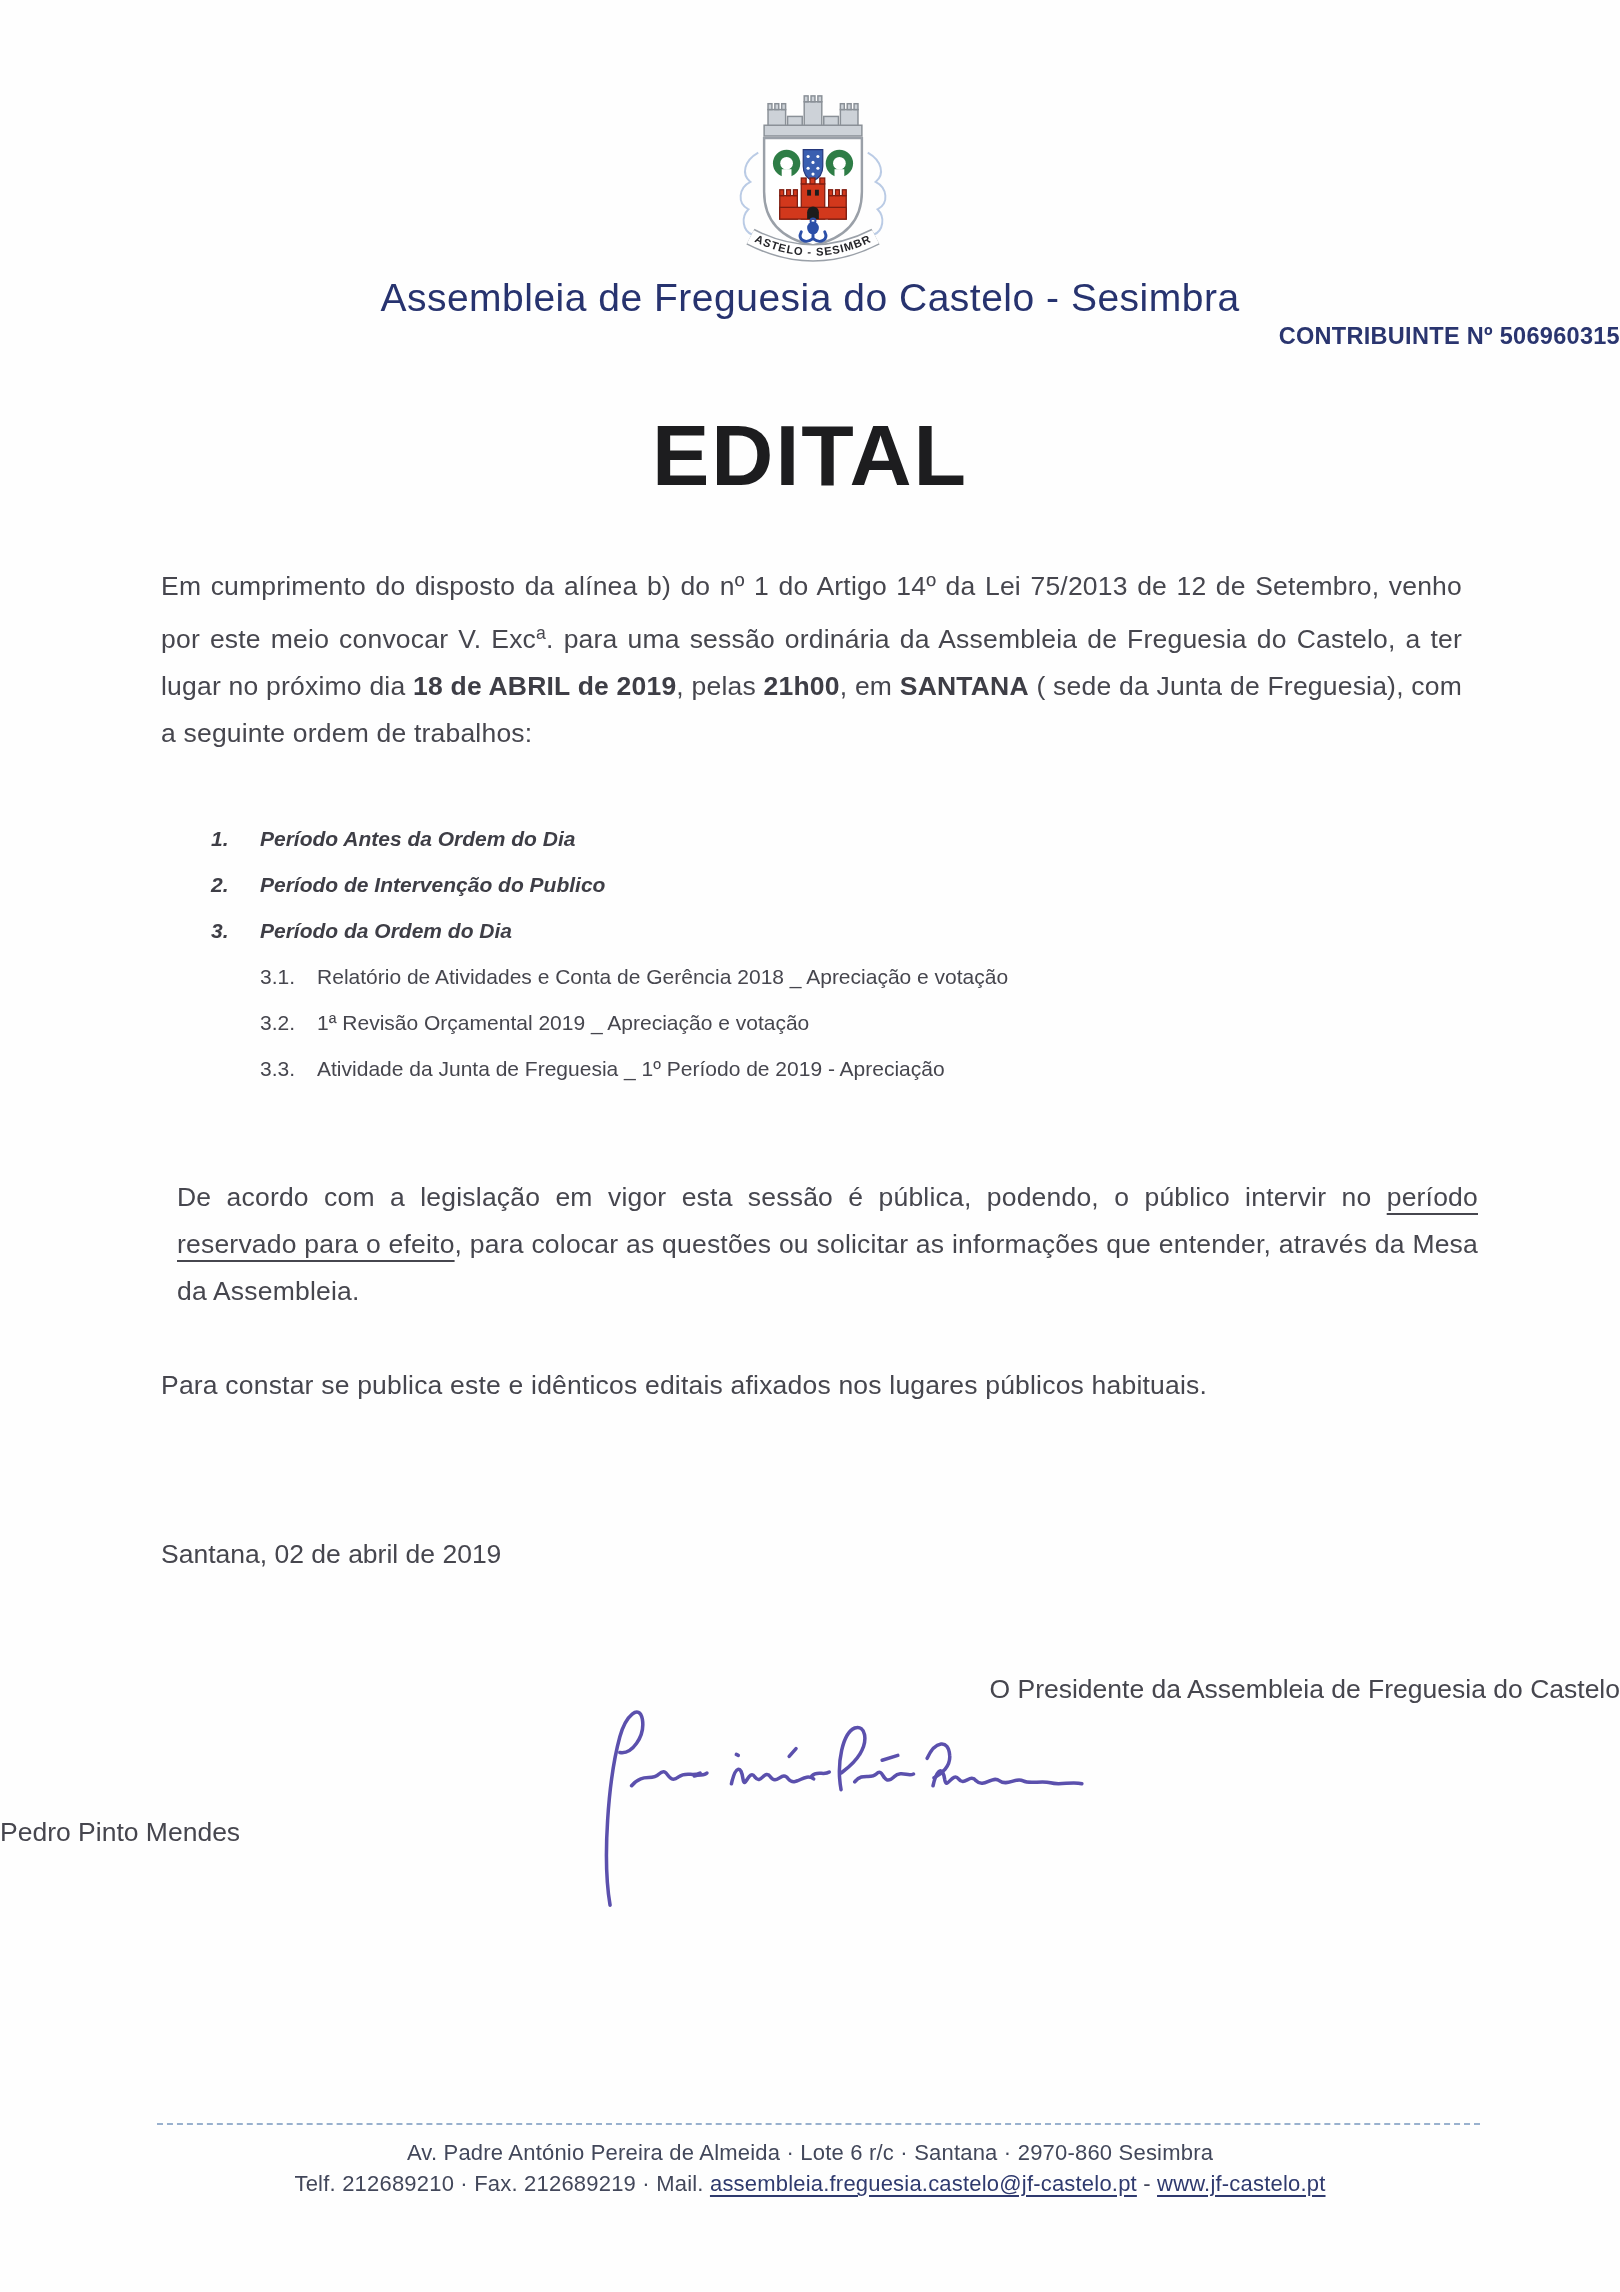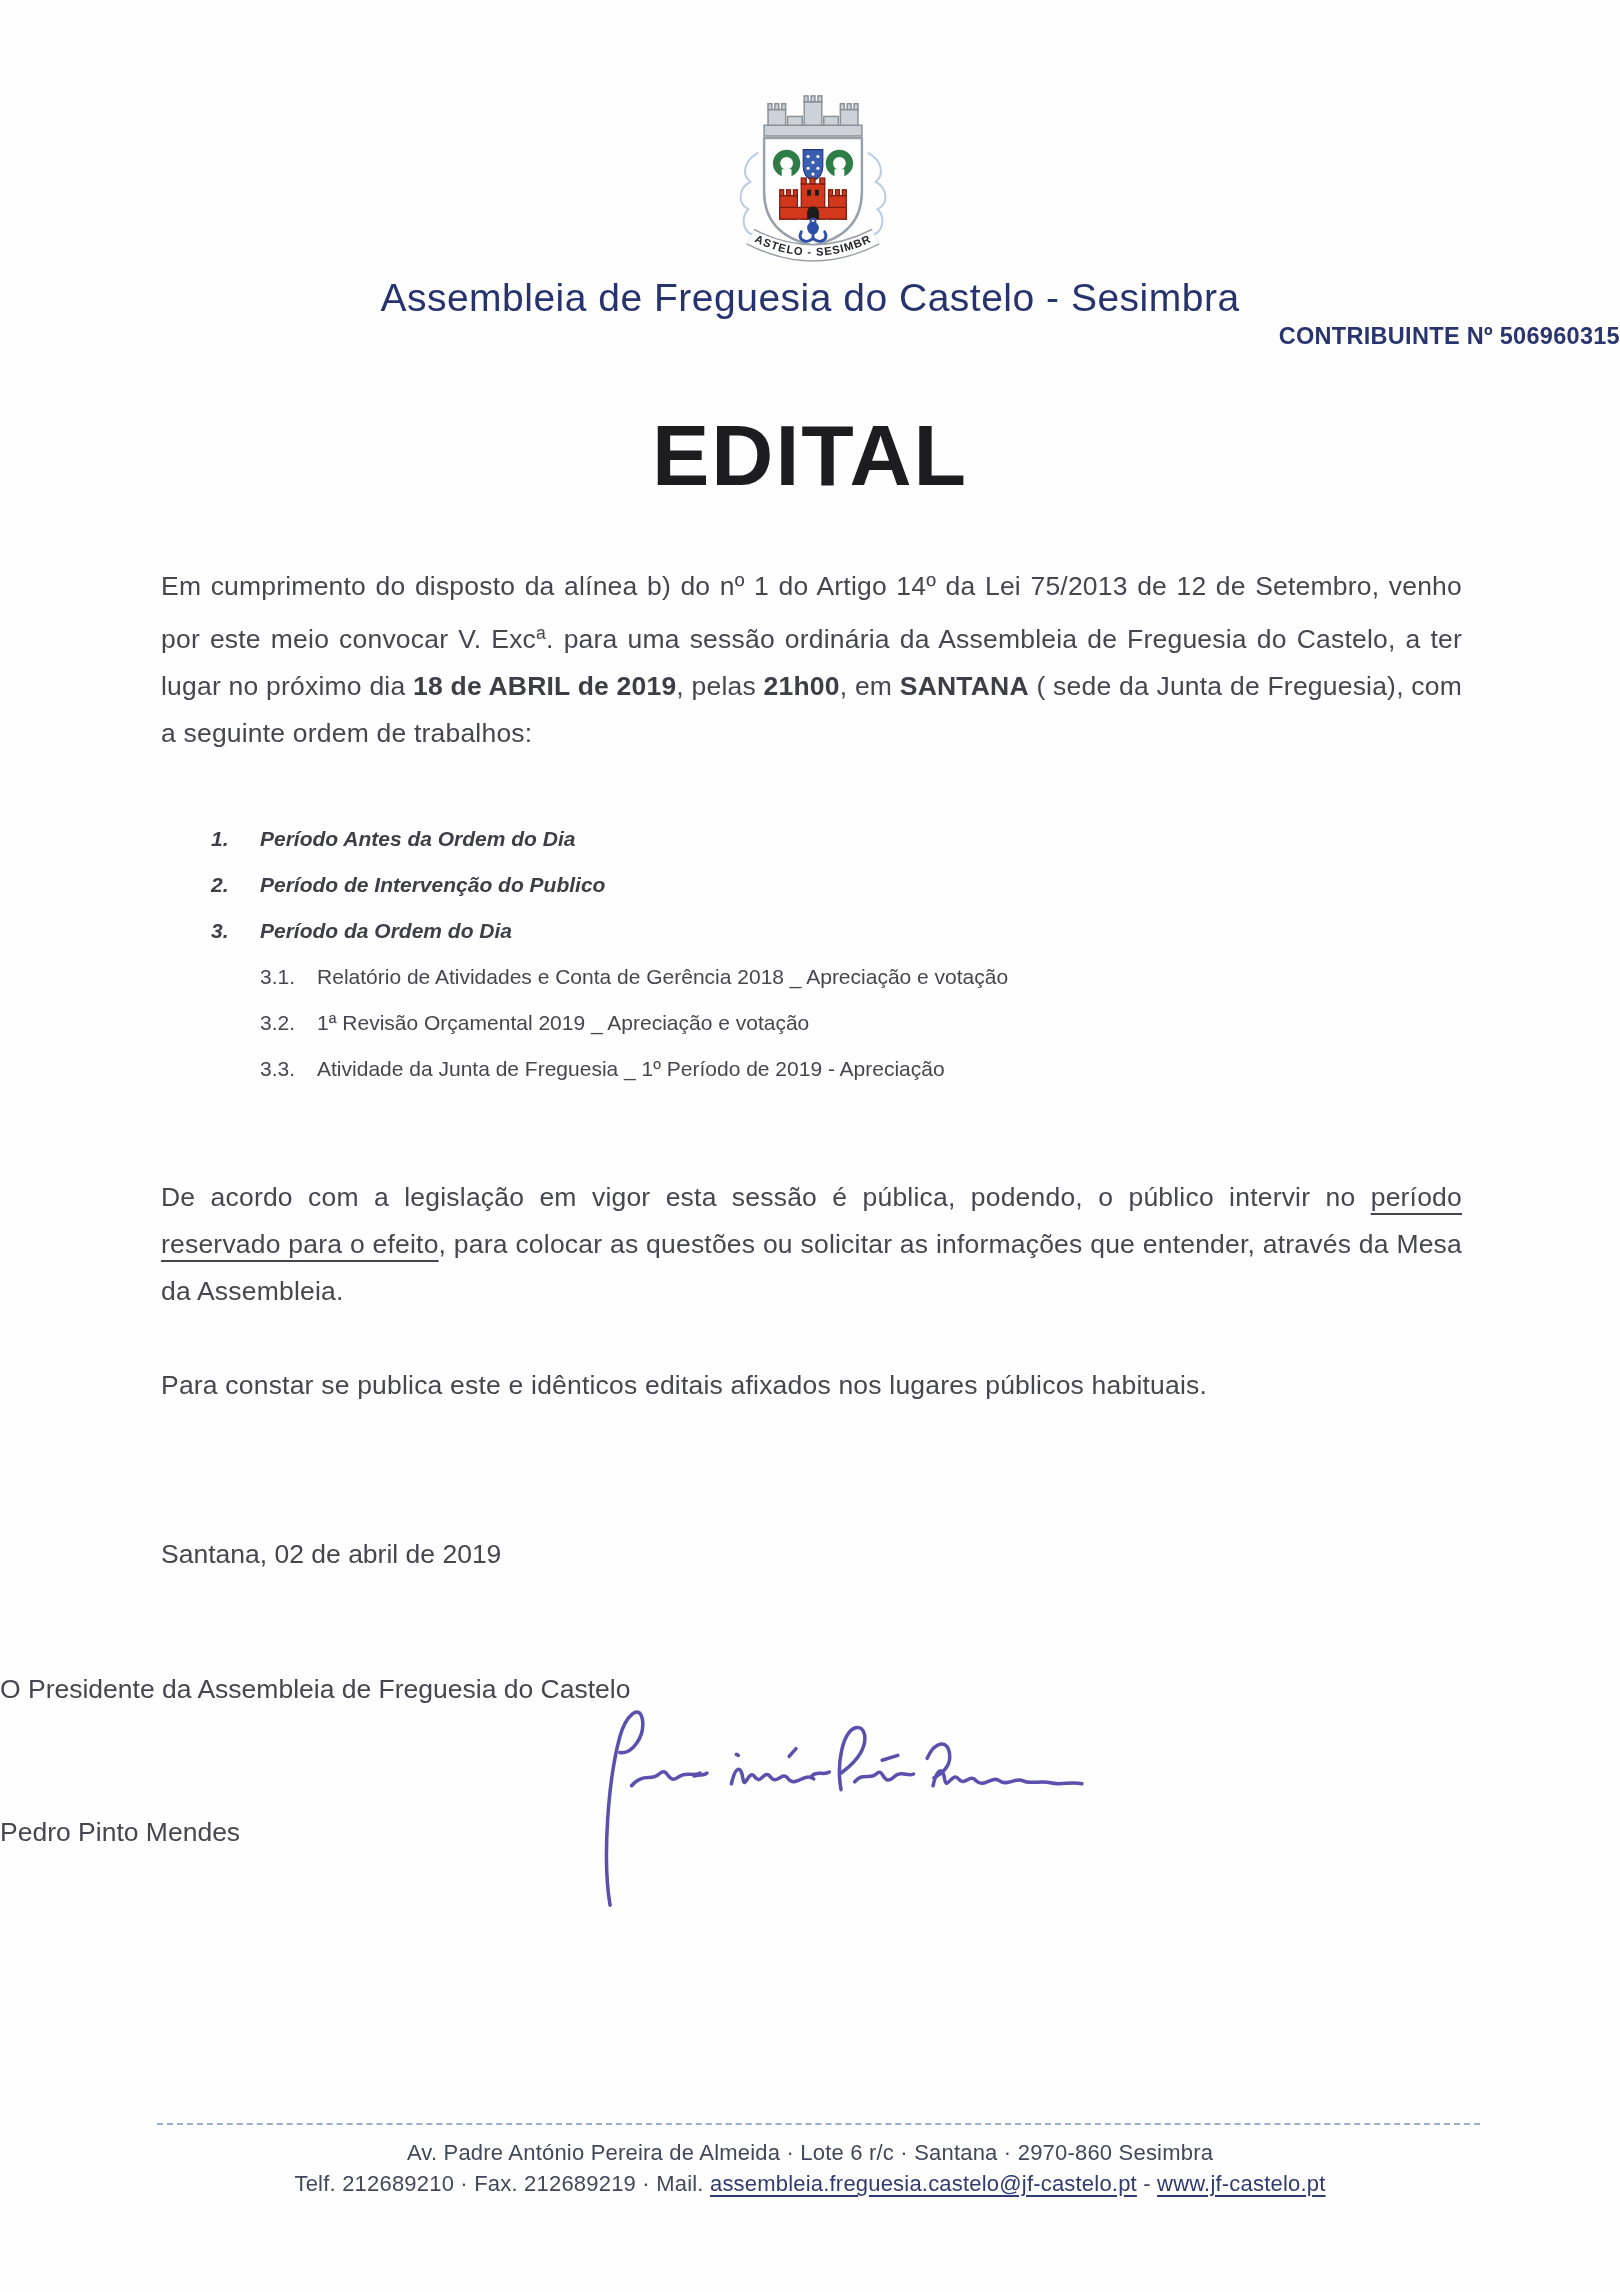--- a/index.html
+++ b/index.html
@@ -28,21 +28,21 @@
     text-align:center;font-size:86px;font-weight:700;letter-spacing:2px;
     color:#1d1d1f;line-height:1;
   }
   
   .para{
     position:absolute;left:161px;width:1301px;
     font-size:26.5px;line-height:47px;letter-spacing:0.2px;
     text-align:justify;
   }
   .p1{top:563px;}
-  .p2{top:1174px;line-height:47px;}
+  .p2{top:1174px;line-height:47px;margin-left:16px;}
   .p3{top:1362px;text-align:left;}
   .dateline{position:absolute;left:161px;top:1539px;font-size:26.5px;}
   b.strong{font-weight:700;color:#3e3e46;}
   sup.ord{font-size:17.6px;vertical-align:8.8px;}
   .uline{
     text-decoration:underline;
     text-underline-offset:6.9px;
     text-decoration-thickness:2px;
   }
   
@@ -50,21 +50,21 @@
   .agenda-item{
     height:46px;line-height:46px;
     padding-left:50px;font-weight:700;font-style:italic;color:#3e3e46;
   }
   .agenda-item .num{display:inline-block;width:49px;}
   .agenda-sub{height:46px;line-height:46px;padding-left:99px;}
   .agenda-sub .num{margin-right:22px;}
   
   .sig-role{
     position:absolute;top:1674px;left:0;width:100%;
-    text-align:left;font-size:26.5px;
+    text-align:right;font-size:26.5px;
   }
   .sig-svg{position:absolute;left:588px;top:1682px;}
   .sig-name{
     position:absolute;top:1813px;left:0;width:100%;
     text-align:left;font-size:26.5px;line-height:39px;
   }
   
   .footer-rule{
     position:absolute;top:2123px;left:157px;width:1323px;height:0;
     border-top:2px dashed #8fa9c9;opacity:.9;

